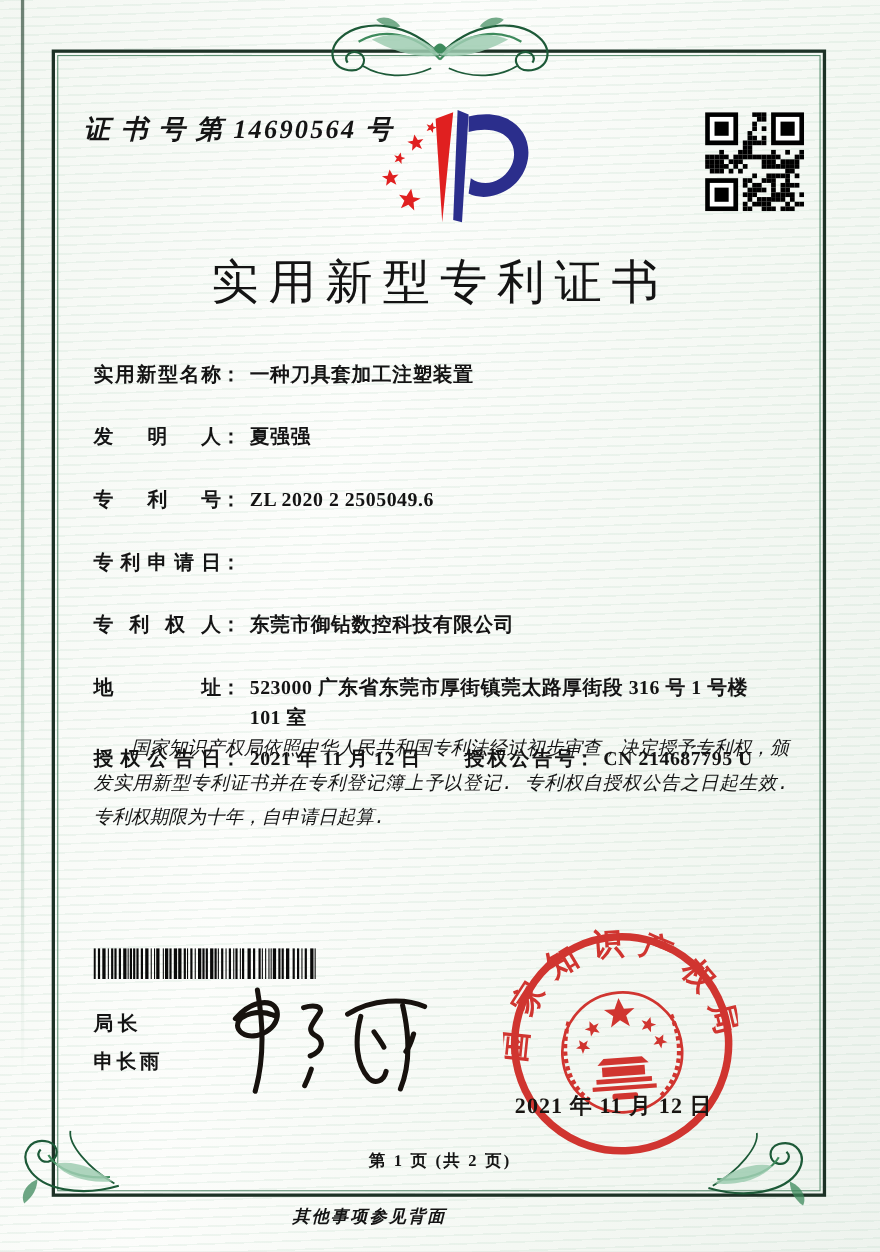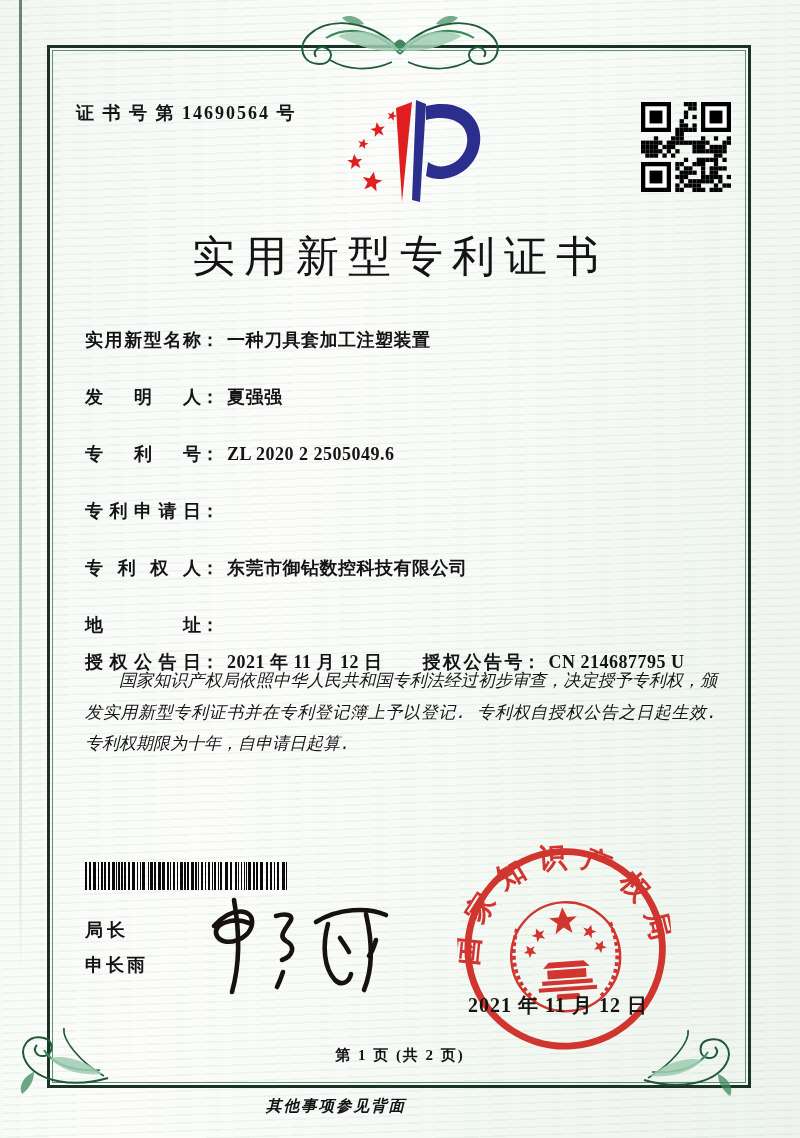--- a/index.html
+++ b/index.html
@@ -6,21 +6,21 @@
   .page{position:relative;width:800px;height:1138px;margin:0 auto;overflow:hidden;
     background:linear-gradient(105deg,#f3f7f2,#fcfdfb 38%,#f4f8f3 70%,#eef3ee);
     font-family:"Liberation Serif","DejaVu Serif",serif;color:#141414;}
   .page::before{content:"";position:absolute;inset:0;pointer-events:none;
     background:repeating-linear-gradient(178deg,rgba(141,190,161,.12) 0 1.5px,rgba(255,255,255,0) 1.5px 8px);}
   .page-edge{position:absolute;left:19px;top:0;width:3px;height:980px;
     background:linear-gradient(#24402e,#7da58c 55%,rgba(125,165,140,0));opacity:.65;}
   .frame{position:absolute;left:47px;top:45px;width:698px;height:1037px;border:3px solid #1d3226;}
   .frame-inner{position:absolute;inset:2px;border:1px solid #5d8f72;}
   .orn{position:absolute;pointer-events:none;}
-  .cert-no{position:absolute;left:76px;top:101px;font-size:18px;font-weight:700;letter-spacing:2px;}
+  .cert-no{position:absolute;left:76px;top:101px;font-size:24px;font-weight:700;letter-spacing:2px;font-style:italic;}
   .logo{position:absolute;left:328px;top:90px;width:164px;height:122px;}
   .qr{position:absolute;left:641px;top:102px;width:90px;height:90px;}
   .title{position:absolute;left:0;width:800px;top:228px;text-align:center;
     font-size:43px;font-weight:400;letter-spacing:9px;}
   .fields{position:absolute;left:85px;top:327px;width:628px;}
   .frow{display:flex;align-items:flex-start;margin-bottom:30px;font-size:18px;font-weight:600;line-height:1.5;}
   .frow.addr{margin-bottom:10px;}
   .flabel{flex:none;width:116px;text-align:justify;text-align-last:justify;}
   .flabel2{flex:none;width:100px;text-align:justify;text-align-last:justify;}
   .fcolon{flex:none;margin-right:8px;}
@@ -288,20 +288,21 @@
         <span class="fcolon">：</span>
     </div>
     <div class="frow">
       <span class="flabel">专利权人</span>
         <span class="fcolon">：</span>
       <span class="fvalue">东莞市御钻数控科技有限公司</span>
     </div>
     <div class="frow addr">
       <span class="flabel">地址</span>
         <span class="fcolon">：</span>
+      <span class="fvalue">523000 广东省东莞市厚街镇莞太路厚街段 316 号 1 号楼 101 室</span>
     </div>
     <div class="frow dual">
       <span class="flabel">授权公告日</span>
         <span class="fcolon">：</span>
       <span class="fvalue2">2021 年 11 月 12 日</span>
       <span class="pair2">
         <span class="flabel2">授权公告号</span>
           <span class="fcolon">：</span>
         <span class="fvalue2">CN 214687795 U</span>
       </span>

